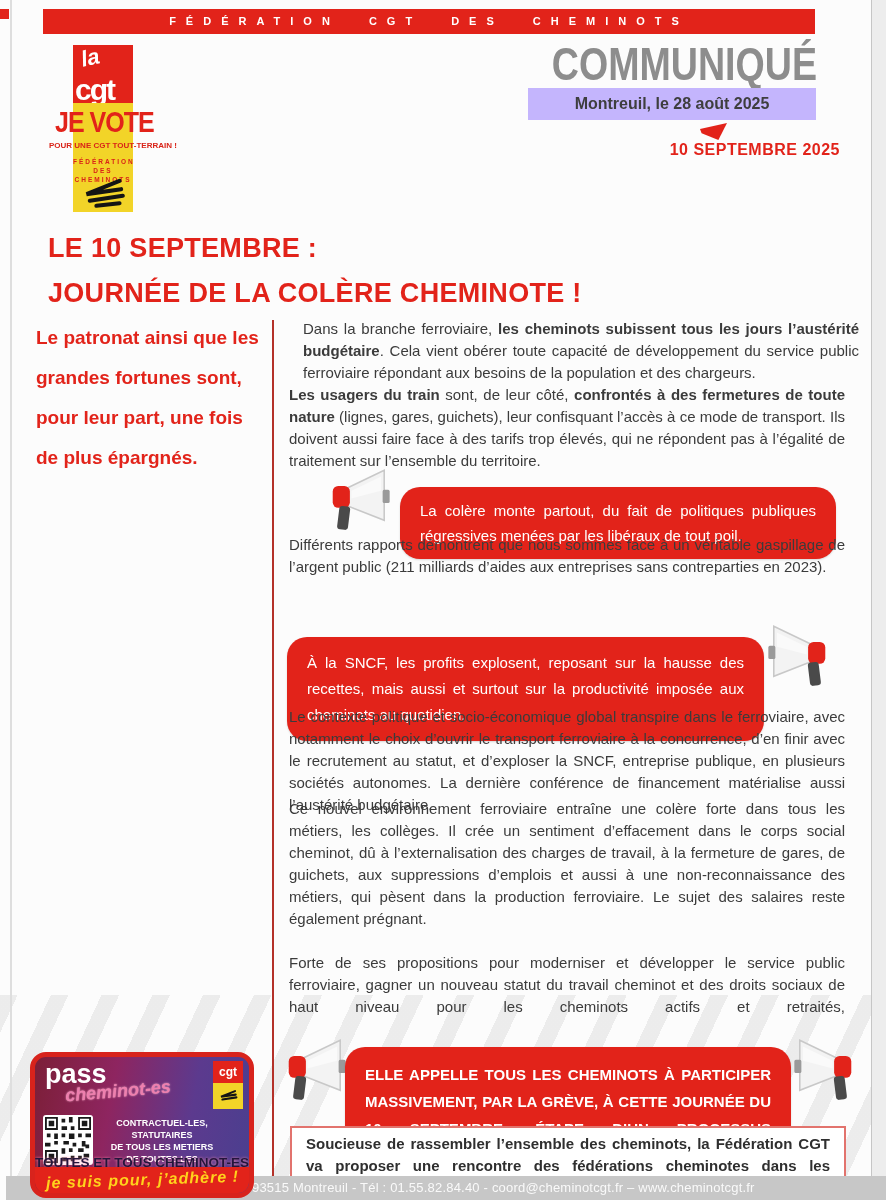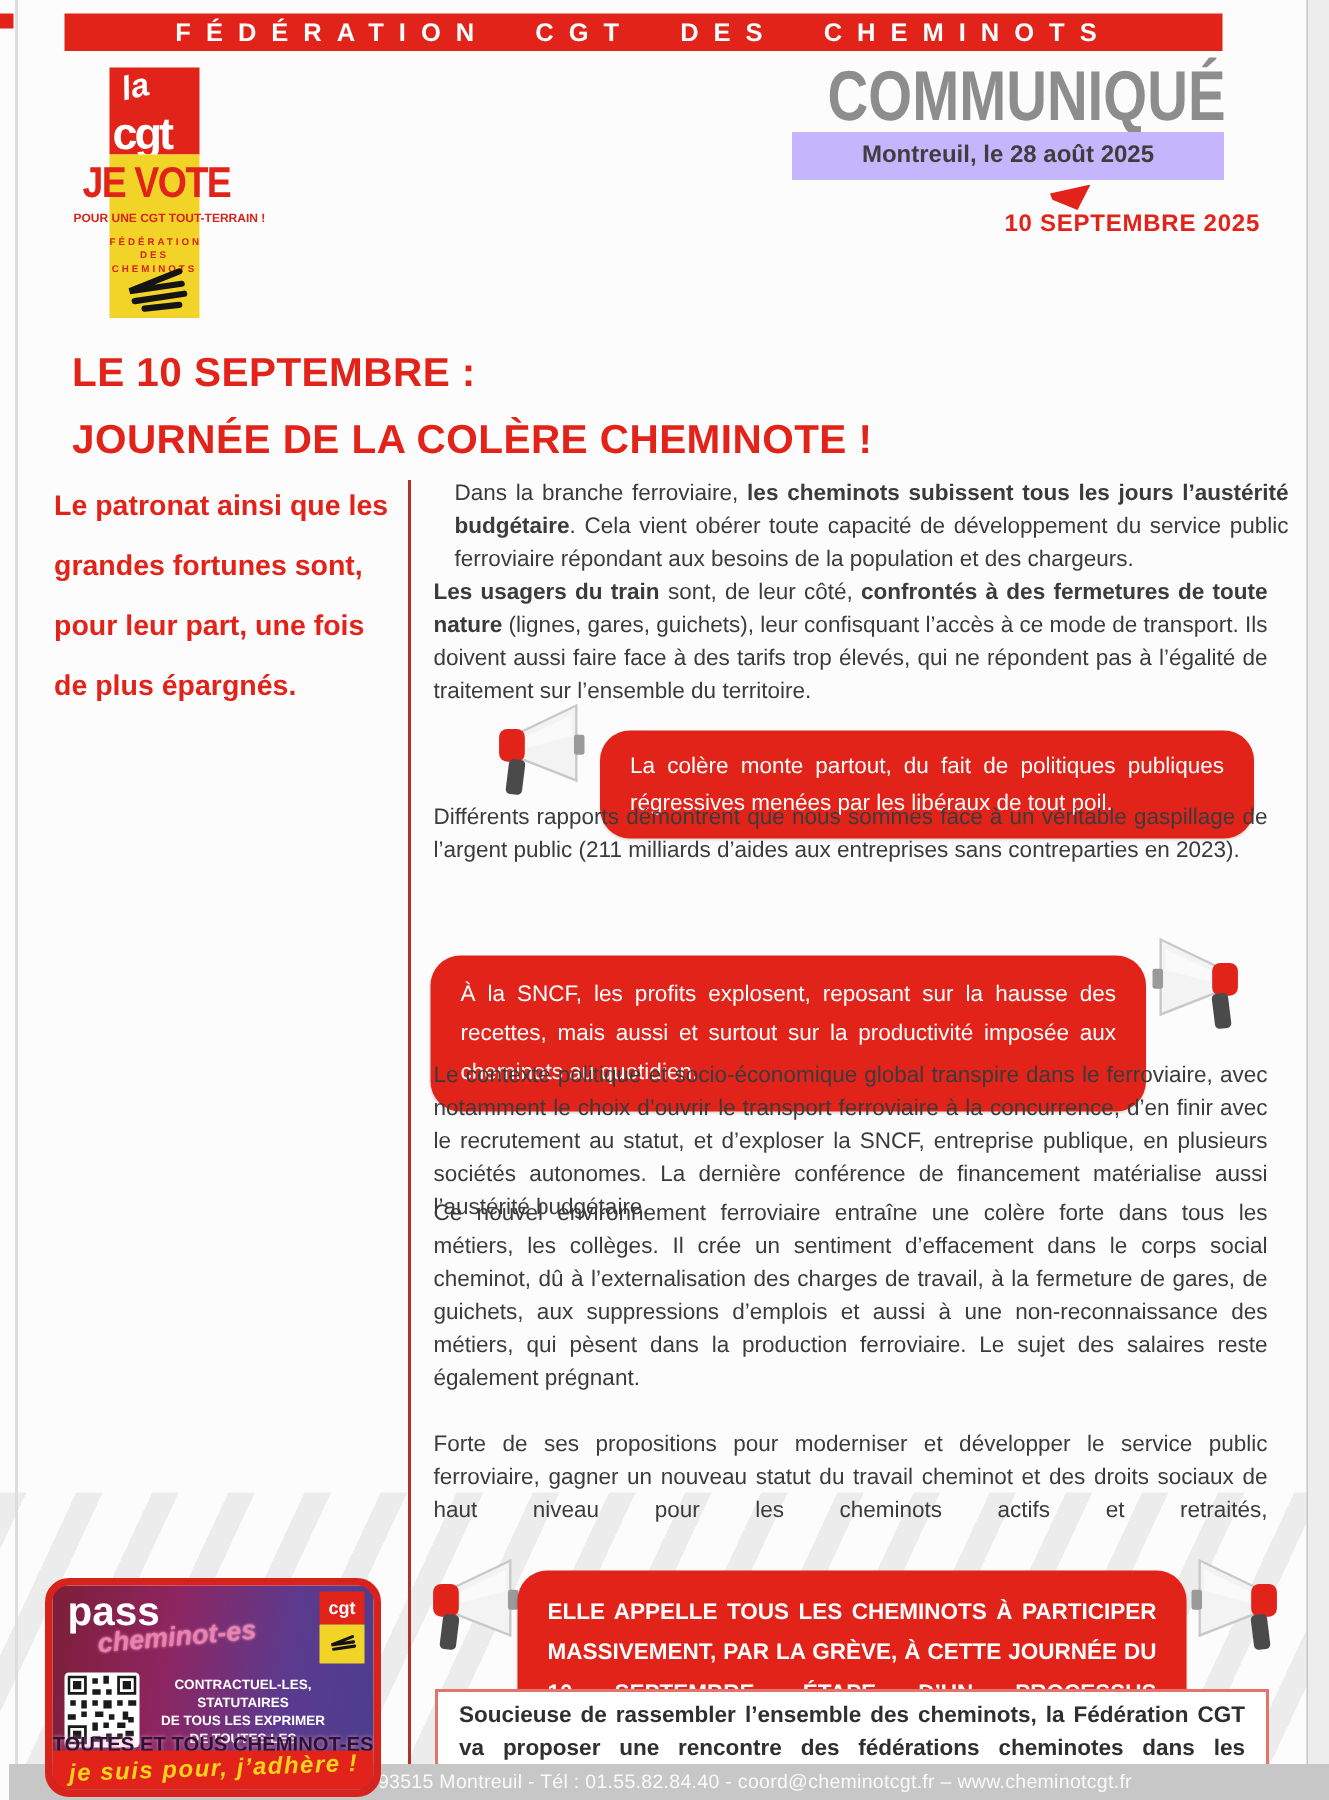--- a/index.html
+++ b/index.html
@@ -7,21 +7,21 @@
         font-family:"Liberation Sans",sans-serif;margin:0 auto;}
   .abs{position:absolute;}
 
   
   .edge-right{left:871px;top:0;width:15px;height:1200px;background:#ededed;border-left:1px solid #c6c6c6;}
   .edge-left{left:10px;top:0;width:2px;height:1200px;background:#dedede;}
   .red-speck{left:0;top:9px;width:9px;height:10px;background:#e2231a;}
 
   
   .banner{left:43px;top:9px;width:772px;height:25px;background:#e2231a;color:#fff;
-          font-size:17px;font-weight:800;letter-spacing:10px;word-spacing:16px;
+          font-size:11px;font-weight:800;letter-spacing:10px;word-spacing:16px;
           line-height:25px;text-align:center;white-space:nowrap;}
   .communique{left:400px;top:36px;width:417px;text-align:right;font-size:47px;font-weight:700;
               color:#8d8d8d;letter-spacing:0;transform:scaleX(.8);transform-origin:right top;white-space:nowrap;}
   .datebar{left:528px;top:88px;width:288px;height:32px;background:#c4b5fd;color:#3e3e3e;
            font-size:16px;font-weight:700;line-height:32px;text-align:center;white-space:nowrap;}
   .flag{left:700px;top:123px;width:27px;height:17px;background:#e2231a;
         clip-path:polygon(0 35%,100% 0,68% 100%,6% 60%);}
   .eventdate{left:500px;top:141px;width:340px;text-align:right;color:#e2231a;
              font-size:16px;font-weight:800;letter-spacing:.5px;white-space:nowrap;}
 
@@ -210,21 +210,21 @@
         <g fill="#1a1a1a">
           <path d="M0 0h7v7H0zM18 0h7v7h-7zM0 18h7v7H0z"></path>
           <path fill="#ffffff" d="M1 1h5v5H1zM19 1h5v5h-5zM1 19h5v5H1z"></path>
           <path d="M2 2h3v3H2zM20 2h3v3h-3zM2 20h3v3H2z"></path>
           <path d="M9 1h2v2H9zM13 0h2v3h-2zM9 5h3v2H9zM14 5h2v2h-2zM1 9h2v2H1zM5 9h2v3H5zM0 14h3v2H0zM5 13h2v2H5zM9 9h2v2H9zM13 9h3v3h-3zM10 13h3v2h-3zM15 14h2v2h-2zM9 17h2v3H9zM13 17h2v2h-2zM18 9h2v2h-2zM22 9h3v2h-3zM20 13h2v3h-2zM18 17h3v2h-3zM22 15h2v2h-2zM9 22h3v2H9zM14 21h2v3h-2zM18 21h2v2h-2zM21 20h3v2h-3z"></path>
         </g>
       </svg>
     </div>
     <div class="caption">
       <span>CONTRACTUEL-LES, STATUTAIRES</span><br>
-      <span>DE TOUS LES EXPRIMER</span><br>
+      <span>DE TOUS LES METIERS</span><br>
       <span>DE TOUTES LES ENTREPRISES</span>
     </div>
     <div class="headline">TOUTES ET TOUS CHEMINOT-ES !</div>
     <div class="tagstrip">
       <span>je suis pour, j’adhère !</span>
     </div>
   </div>
 
 </div>
 

